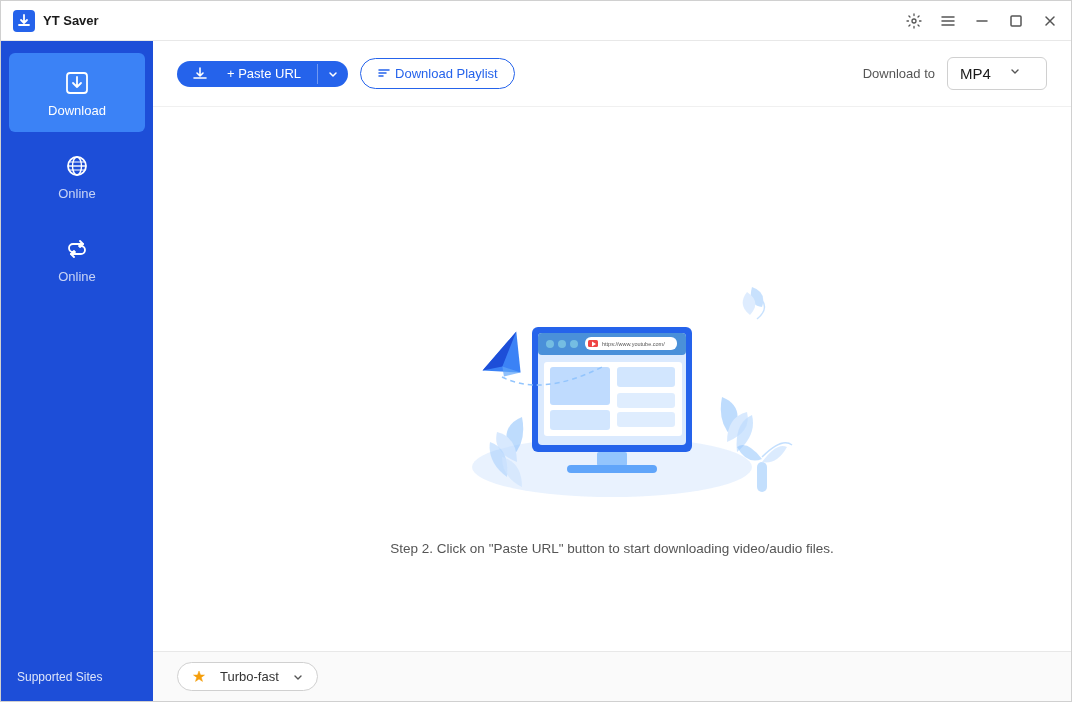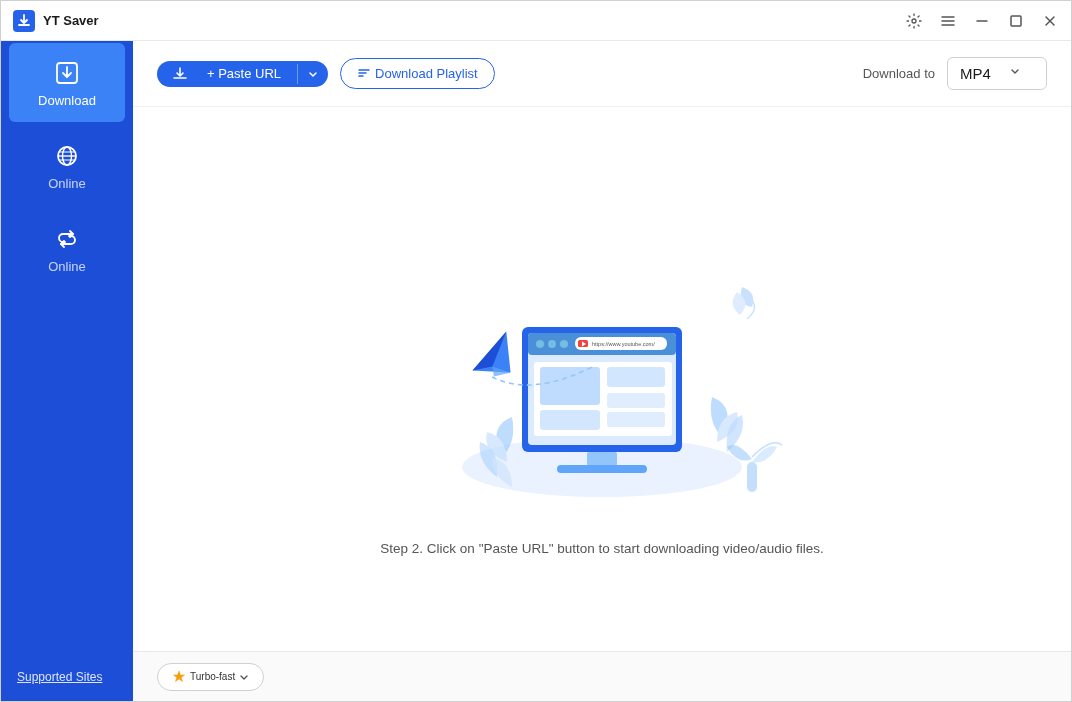--- a/index.html
+++ b/index.html
@@ -61,26 +61,26 @@
 
     
     .main-layout {
       display: flex;
       flex: 1;
       overflow: hidden;
     }
 
     
     .sidebar {
-      width: 132px;
+      width: 152px;
       background: #1d4ed8;
       display: flex;
       flex-direction: column;
       align-items: center;
-      padding-top: 0;
+      padding-top: 10px;
       flex-shrink: 0;
     }
     .sidebar-item {
       width: 100%;
       display: flex;
       flex-direction: column;
       align-items: center;
       padding: 16px 0 14px;
       cursor: pointer;
       color: rgba(255,255,255,0.75);
@@ -105,21 +105,20 @@
     }
     .sidebar-spacer { flex: 1; }
     .sidebar-footer {
       width: 100%;
       padding: 12px 16px;
       padding-bottom: 16px;
     }
     .supported-sites-link {
       color: rgba(255,255,255,0.85);
       font-size: 12px;
-      text-decoration: underline;
       cursor: pointer;
     }
 
     
     .content {
       flex: 1;
       background: #ffffff;
       display: flex;
       flex-direction: column;
       padding: 0;
@@ -262,26 +261,26 @@
       height: 50px;
       border-top: 1px solid #e8e8e8;
       display: flex;
       align-items: center;
       padding: 0 24px;
       background: #fafafa;
     }
     .turbo-btn {
       display: flex;
       align-items: center;
-      gap: 4px;
+      gap: 14px;
       background: white;
       border: 1px solid #d0d0d0;
       border-radius: 16px;
       padding: 6px 14px;
-      font-size: 10px;
+      font-size: 13px;
       cursor: pointer;
       color: #333;
     }
 
     
     .illustration-svg {
       width: 100%;
       height: 100%;
     }
   </style>

